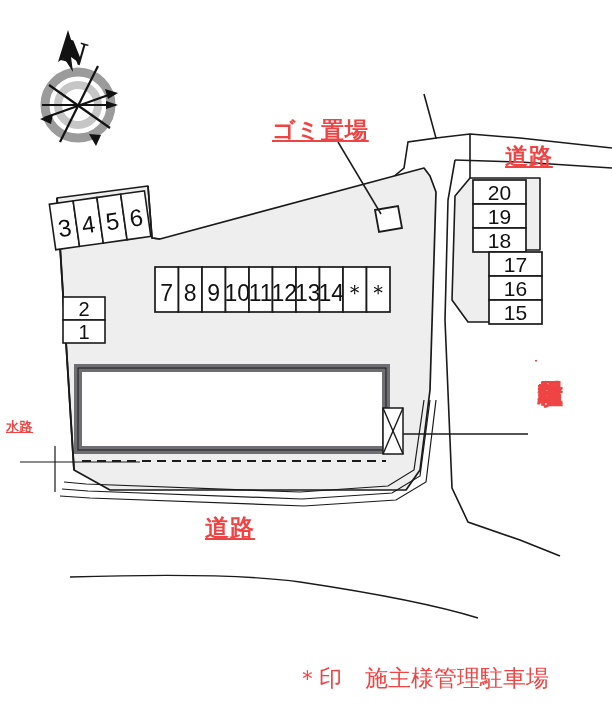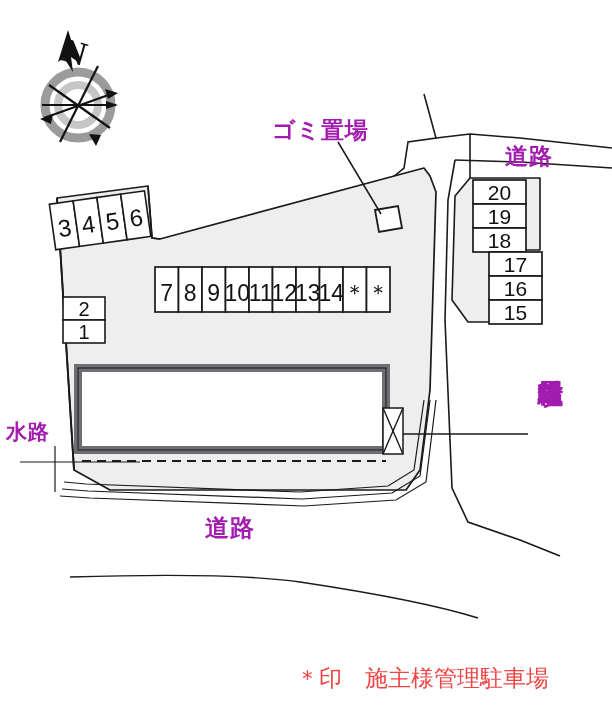--- a/index.html
+++ b/index.html
@@ -18,23 +18,24 @@
   #plan {
     position: absolute;
     left: 0;
     top: 0;
     width: 612px;
     height: 720px;
   }
   .jp-label {
     position: absolute;
     font-family: "DejaVu Sans", "Liberation Sans", sans-serif;
-    color: #a21caf;
+    color: #ef4444;
     white-space: nowrap;
     letter-spacing: 0.04em;
+    text-decoration: underline;
   }
   #label-gomi {
     left: 272px;
     top: 115px;
     font-size: 23px;
     font-weight: 700;
   }
   #label-road-top {
     left: 505px;
     top: 141px;
@@ -43,21 +44,21 @@
   }
   #label-road-bottom {
     left: 205px;
     top: 512px;
     font-size: 24px;
     font-weight: 700;
   }
   #label-suiro {
     left: 6px;
     top: 418px;
-    font-size: 21px;
+    font-size: 13px;
     font-weight: 700;
   }
   #label-bike {
     left: 533px;
     top: 360px;
     font-size: 25px;
     font-weight: 700;
     width: 30px;
     line-height: 1.03;
     writing-mode: vertical-rl;

